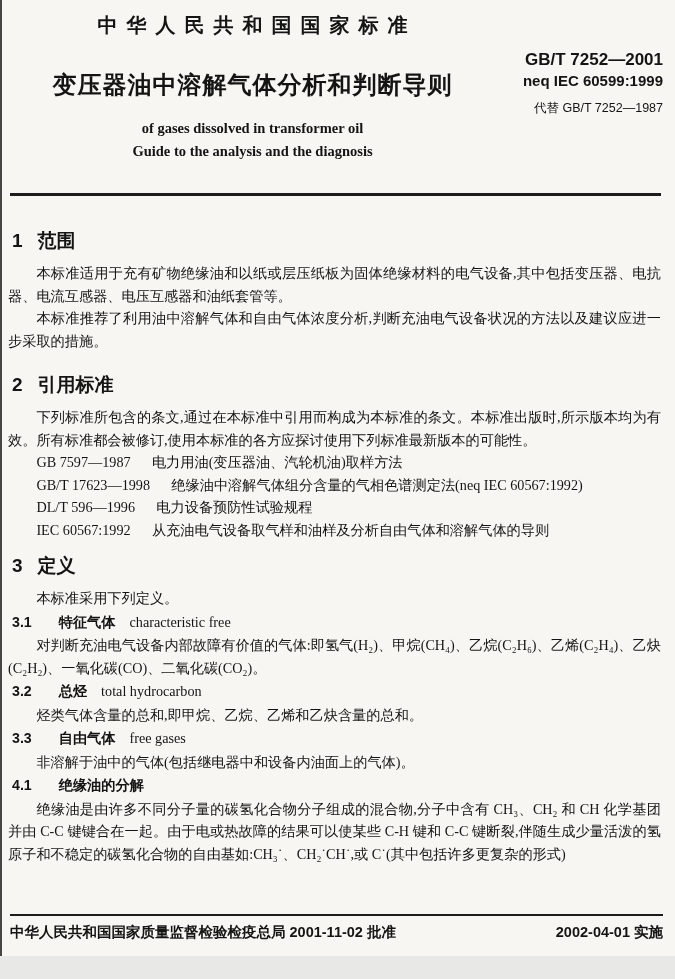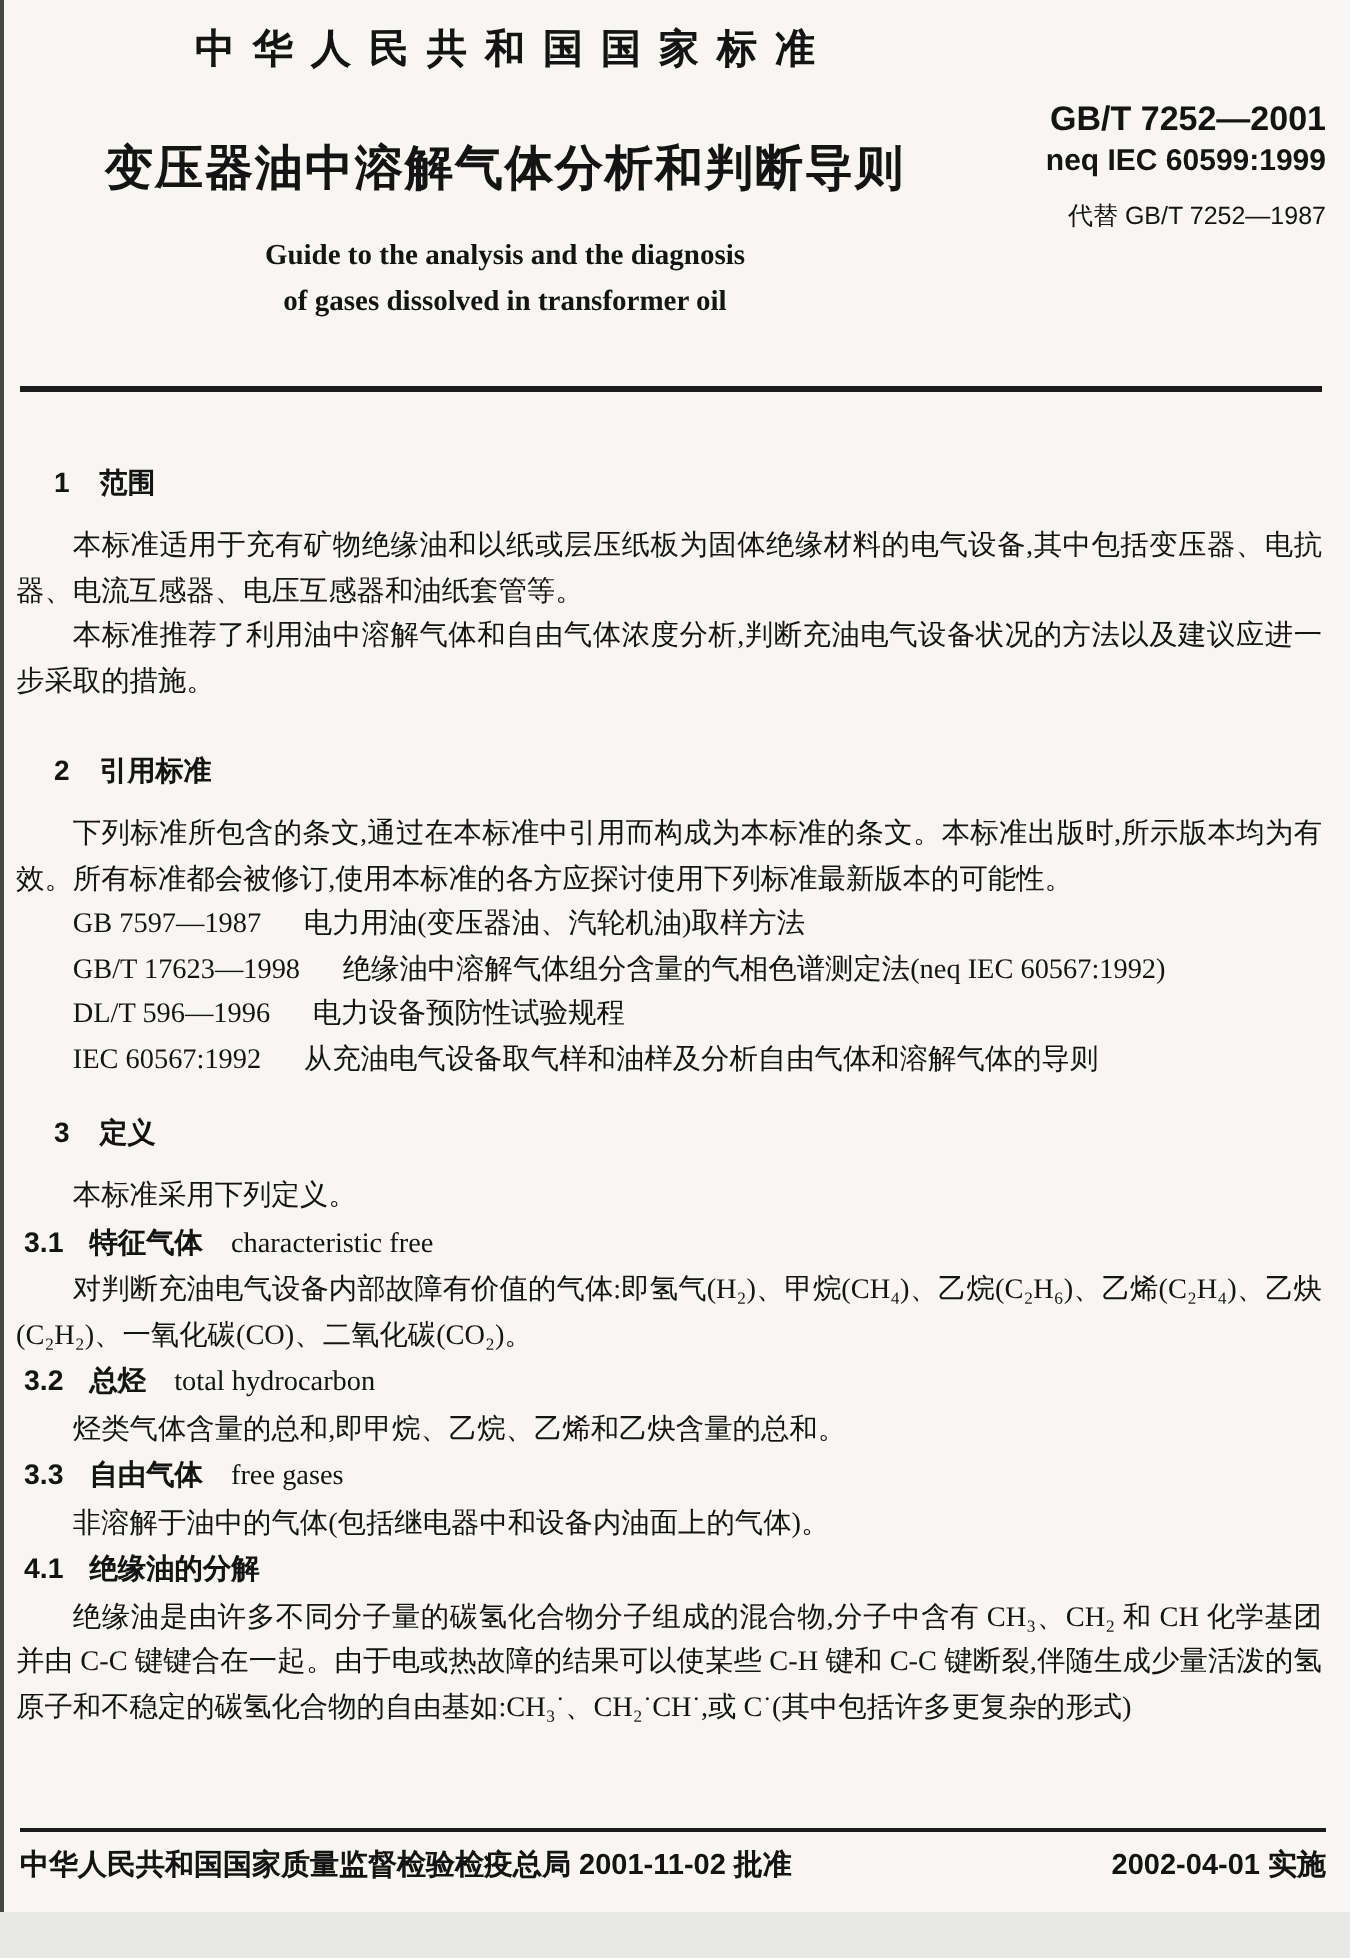--- a/index.html
+++ b/index.html
@@ -45,33 +45,33 @@
   .std-replaces { font-size:12.5px; margin-top:10px; }
   .head-rule { margin:30px 14px 0 10px; border-top:3px solid #1c1c1c; }
   
   .doc-body {
     padding:0 14px 0 8px;
     font-size:14.2px; line-height:22.5px;
     text-align:justify;
   }
   .sec-h {
     font-family:"Liberation Sans","DejaVu Sans",sans-serif;
-    font-weight:bold; font-size:14px; line-height:22px;
-    margin:0 0 10px 19px; text-align:left;
+    font-weight:bold; font-size:19px; line-height:22px;
+    margin:0 0 10px 4px; text-align:left;
   }
   .mt-lg { margin-top:34px; }
   .mt-md { margin-top:22px; }
   .mt-sm { margin-top:14px; }
   .sec-h .no { margin-right:15px; }
   .sub-h { margin:1px 0 1px 4px; text-align:left; }
   .sub-h .no, .sub-h .t {
     font-family:"Liberation Sans","DejaVu Sans",sans-serif;
     font-weight:bold; font-size:14.2px;
   }
-  .sub-h .no { margin-right:13px; }
+  .sub-h .no { margin-right:27px; }
   .sub-h .en { margin-left:14px; font-size:14.2px; }
   .para { margin:0; text-indent:2em; }
   .ref { margin:0; text-indent:2em; }
   .ref .rtitle { margin-left:1.5em; }
   
   .doc-footer {
     position:absolute; left:10px; right:12px; bottom:14px;
     border-top:2px solid #1c1c1c; padding-top:7px;
     display:flex; justify-content:space-between; align-items:baseline;
     font-family:"Liberation Sans","DejaVu Sans",sans-serif;
@@ -82,22 +82,22 @@
 <body>
 
 <div class="page">
   <div class="scan-edge"></div>
 
   <header class="doc-header">
     <div class="left-col">
       <div class="top-title">中华人民共和国国家标准</div>
       <h1 class="doc-title">变压器油中溶解气体分析和判断导则</h1>
       <div class="en-title">
+        <div>of gases dissolved in transformer oil</div>
         <div>Guide to the analysis and the diagnosis</div>
-        <div>of gases dissolved in transformer oil</div>
       </div>
     </div>
     <div class="std-block">
       <div class="std-no">GB/T 7252—2001</div>
       <div class="std-neq">neq IEC 60599:1999</div>
       <div class="std-replaces">代替 GB/T 7252—1987</div>
     </div>
   </header>
 
   <div class="head-rule"></div>

